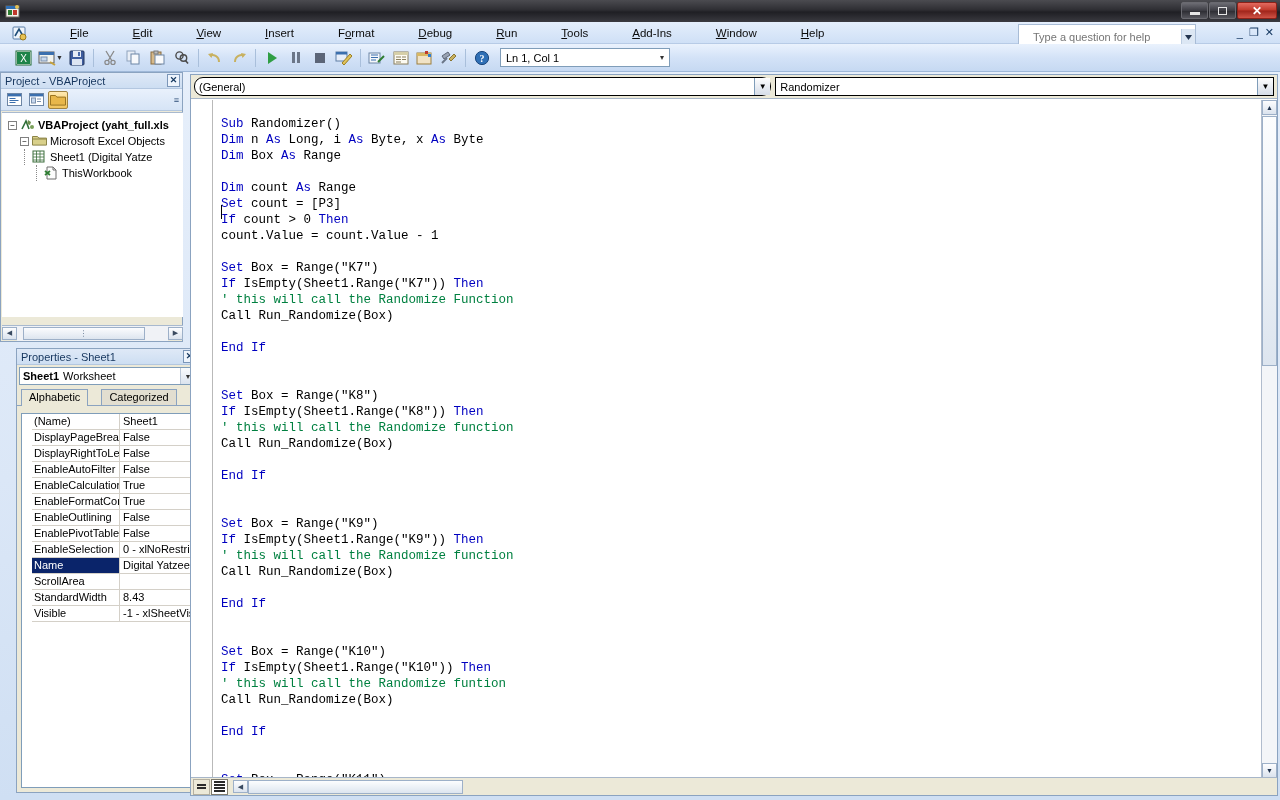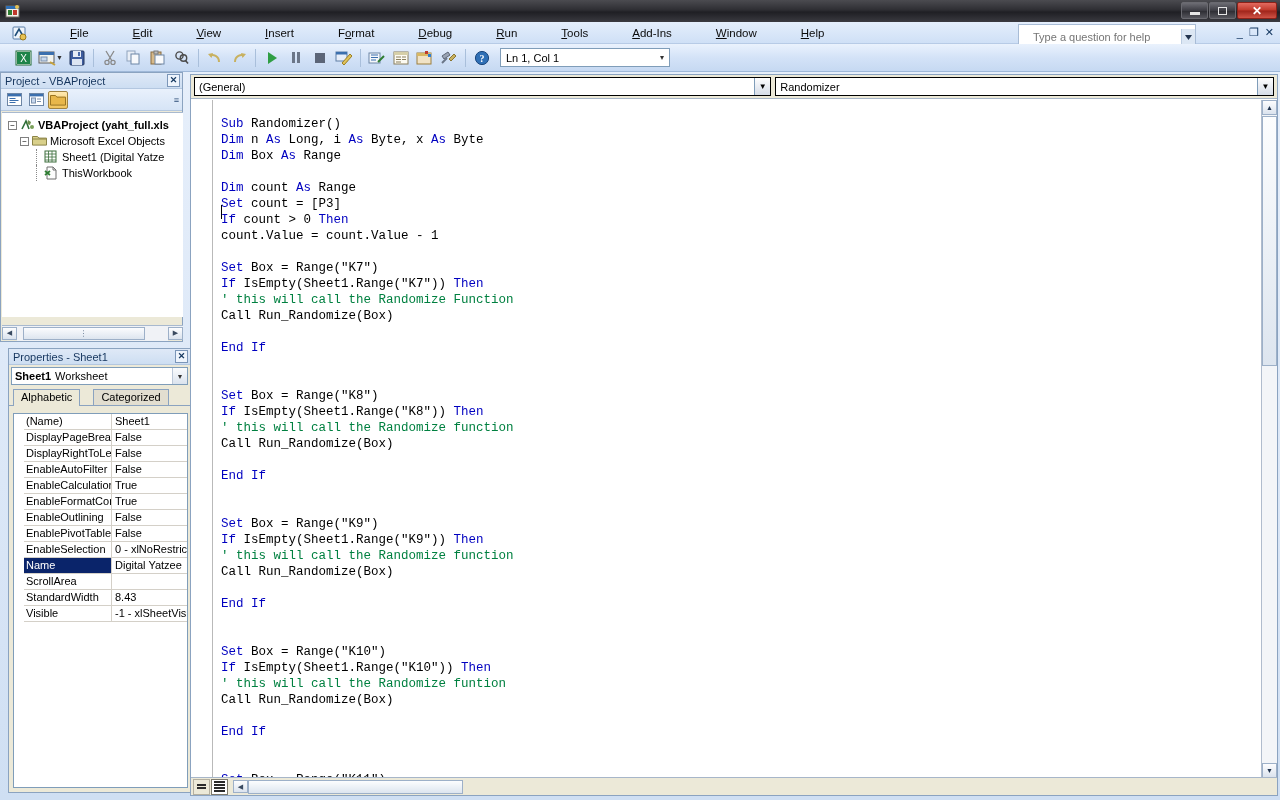--- a/index.html
+++ b/index.html
@@ -161,21 +161,21 @@
     width:15px;height:13px;border:1px solid #9db0c8;background:linear-gradient(180deg,#fdfdfe,#dbe3ee);
     display:flex;align-items:center;justify-content:center;font-size:7px;color:#3a4a60;
   }
   .sb-thumb {
     height:13px;border:1px solid #9db0c8;background:linear-gradient(180deg,#fbfcfe,#dde5ef);
     display:flex;align-items:center;justify-content:center;color:#6d7e96;font-size:8px;letter-spacing:1px;
   }
   .sb-track { flex:1; height:15px; background:#f0f2f6; }
 
   
-  #props-panel { left:8px; top:348px; width:183px; height:445px; }
+  #props-panel { left:16px; top:348px; width:183px; height:445px; }
   #props-combo {
     height:18px; margin:2px 2px 0 2px;
     border:1px solid #7f9db9; background:#fff;
     display:flex;align-items:center;padding-left:3px;font-size:11px;
   }
   #props-combo .pcb-arrow{
     margin-left:auto;width:15px;height:16px;border-left:1px solid #bcc8d8;
     background:linear-gradient(180deg,#fafbfd,#dbe3ee);
     display:flex;align-items:center;justify-content:center;font-size:7px;color:#333;
   }
@@ -215,21 +215,21 @@
   }
   .ccombo {
     height:19px; border:1px solid #000000; background:#fff;
     display:flex; align-items:center; padding-left:4px; font-size:11px; color:#000;
   }
   .ccombo .cc-arrow {
     margin-left:auto; width:16px; height:17px;
     background:linear-gradient(180deg,#fdfdfe,#d6dde8); border-left:1px solid #7f9db9;
     display:flex;align-items:center;justify-content:center;font-size:8px;color:#000;
   }
-  #combo-proc { width:617px; }
+  #combo-proc { width:617px;border-radius:9px; }
   #combo-sub  { width:533px; }
 
   #code-area {
     position:absolute; left:0; top:25px; width:1086px; height:678px;
     background:#ffffff; overflow:hidden;
   }
   #code-margin {
     position:absolute; left:0; top:0; width:22px; height:678px;
     background:#ffffff; border-right:1px solid #b9b9b9;
   }
@@ -528,21 +528,21 @@
         <span class="texp">−</span>
         <span class="ticon">
           <svg width="15" height="13" viewBox="0 0 15 13">
               <path d="M0.5 2.5 h5 l1.4 1.6 h7.6 v7 h-14 Z" fill="#d9d08b" stroke="#8c8447"></path>
               <path d="M1 5 h13" stroke="#8c8447"></path>
             </svg>
         </span>
         <span>Microsoft Excel Objects</span>
       </div>
 
-      <div class="tnode" style="padding-left:34px;">
+      <div class="tnode" style="padding-left:22px;">
         <span class="tline" style="border-left:1px dotted #8a8a8a;height:16px;width:8px;"></span>
         <span class="ticon">
           <svg width="15" height="14" viewBox="0 0 15 14">
               <rect x="1" y="1" width="11" height="11" fill="#fff" stroke="#3c6e3c"></rect>
               <path d="M1 4 h11 M1 7 h11 M1 10 h11 M4.5 1 v11 M8 1 v11" stroke="#3c6e3c" stroke-width="0.8"></path>
             </svg>
         </span>
         <span>Sheet1 (Digital Yatze</span>
       </div>
 

